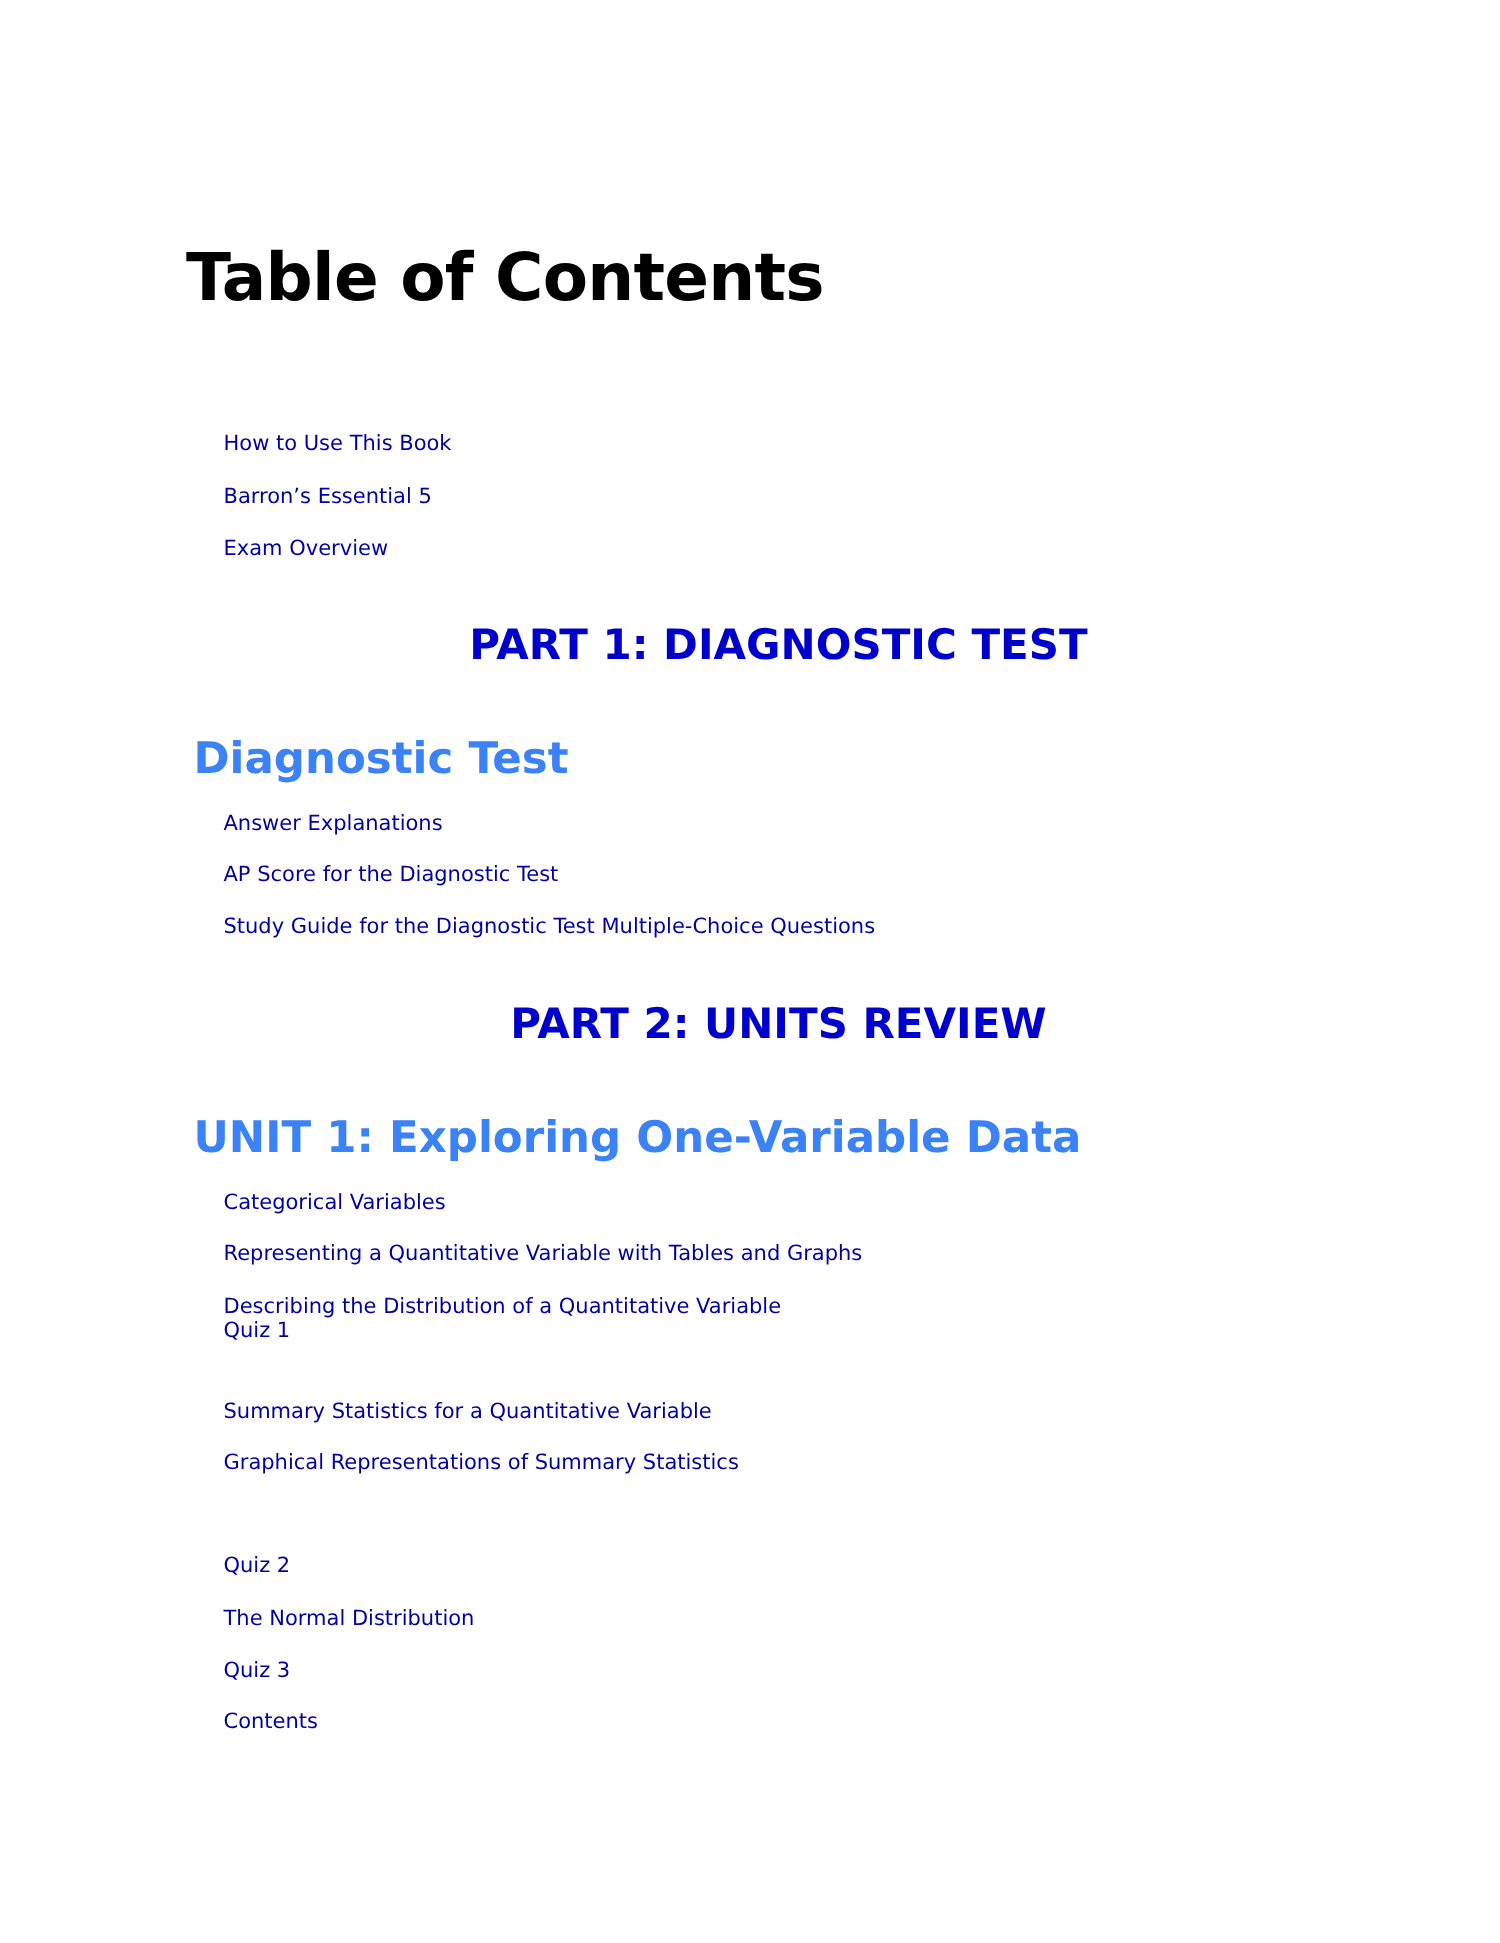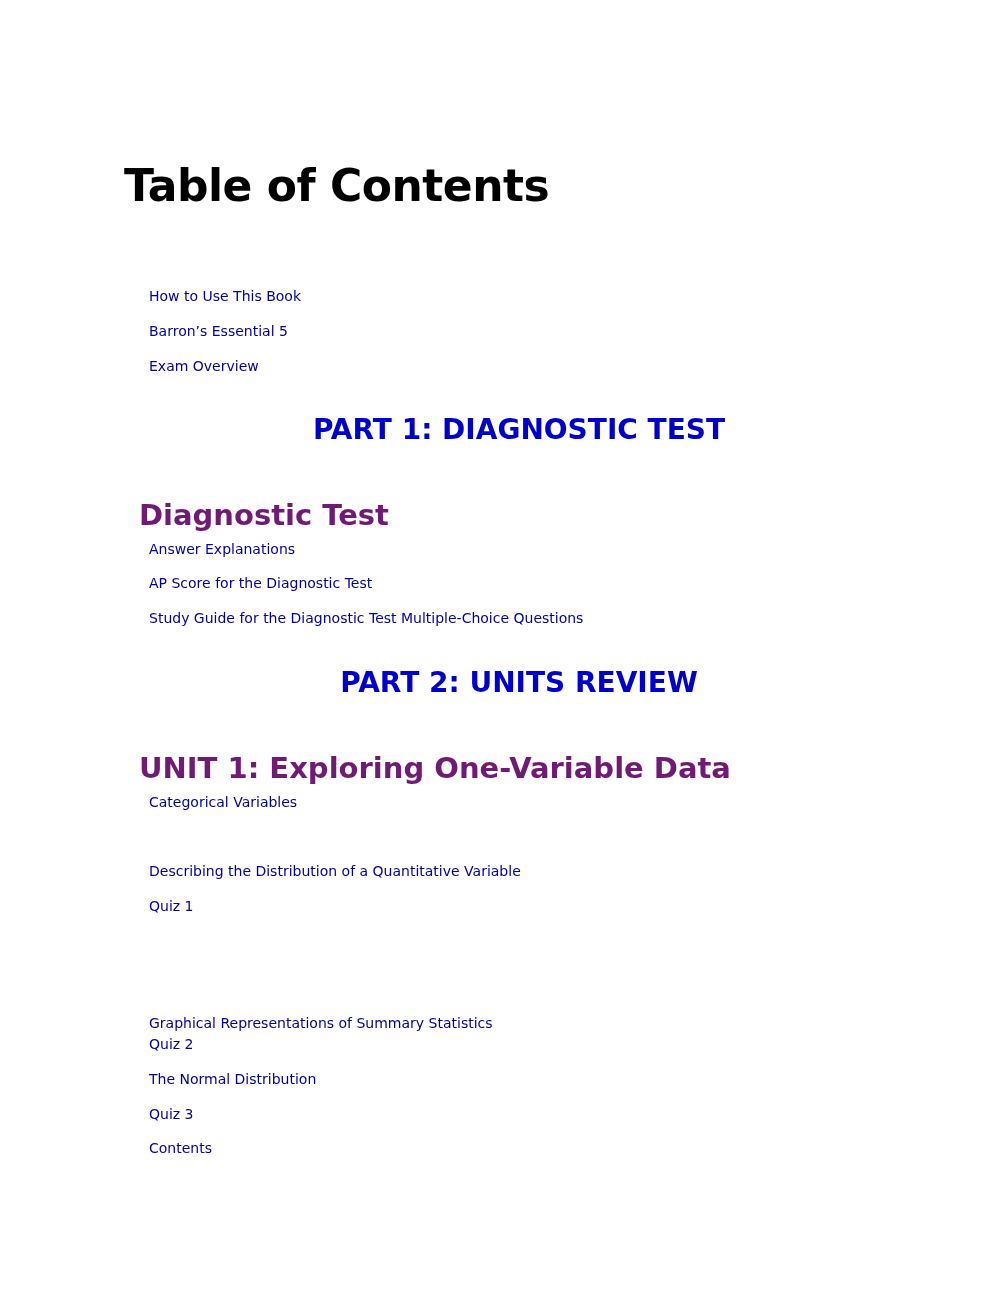--- a/index.html
+++ b/index.html
@@ -52,24 +52,24 @@
       font-size: 28px;
       font-weight: bold;
       color: #0000cc;
       line-height: 36px;
       white-space: nowrap;
       cursor: pointer;
     }
     .section-heading {
       position: absolute;
       left: 125px;
-      margin: 14px;
+      margin: 4px;
       font-size: 29px;
       font-weight: bold;
-      color: #701a75;
+      color: #3b82f6;
       line-height: 38px;
       white-space: nowrap;
       cursor: pointer;
     }
   </style>
 </head>
 <body>
 
 <div class="page">
 
@@ -83,21 +83,23 @@
   <h3 class="section-heading" style="top:482px">Diagnostic Test</h3>
 
   <a class="link" style="top:568px">AP Score for the Diagnostic Test</a>
   <a class="link" style="top:534px">Answer Explanations</a>
   <a class="link" style="top:603px">Study Guide for the Diagnostic Test Multiple-Choice Questions</a>
 
   <h2 class="part-heading" style="top:665px">PART 2: UNITS REVIEW</h2>
   <h3 class="section-heading" style="top:735px">UNIT 1: Exploring One-Variable Data</h3>
 
   <a class="link" style="top:787px">Categorical Variables</a>
+  <a class="link" style="top:821px">Representing a Quantitative Variable with Tables and Graphs</a>
   <a class="link" style="top:856px">Describing the Distribution of a Quantitative Variable</a>
-  <a class="link" style="top:891px">Quiz 1</a>
-  <a class="link" style="top:1008px">Graphical Representations of Summary Statistics</a>
+  <a class="link" style="top:872px">Quiz 1</a>
+  <a class="link" style="top:926px">Summary Statistics for a Quantitative Variable</a>
+  <a class="link" style="top:960px">Graphical Representations of Summary Statistics</a>
   <a class="link" style="top:1029px">Quiz 2</a>
   <a class="link" style="top:1064px">The Normal Distribution</a>
   <a class="link" style="top:1099px">Quiz 3</a>
   <a class="link" style="top:1133px">Contents</a>
 
 </div>
 
 </body></html>

